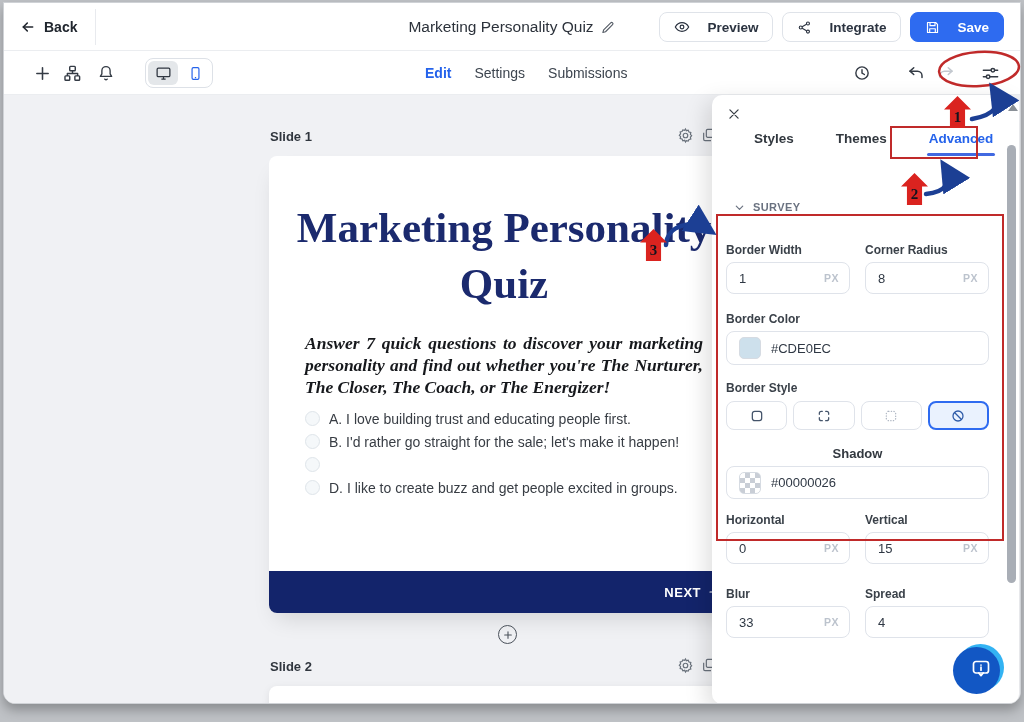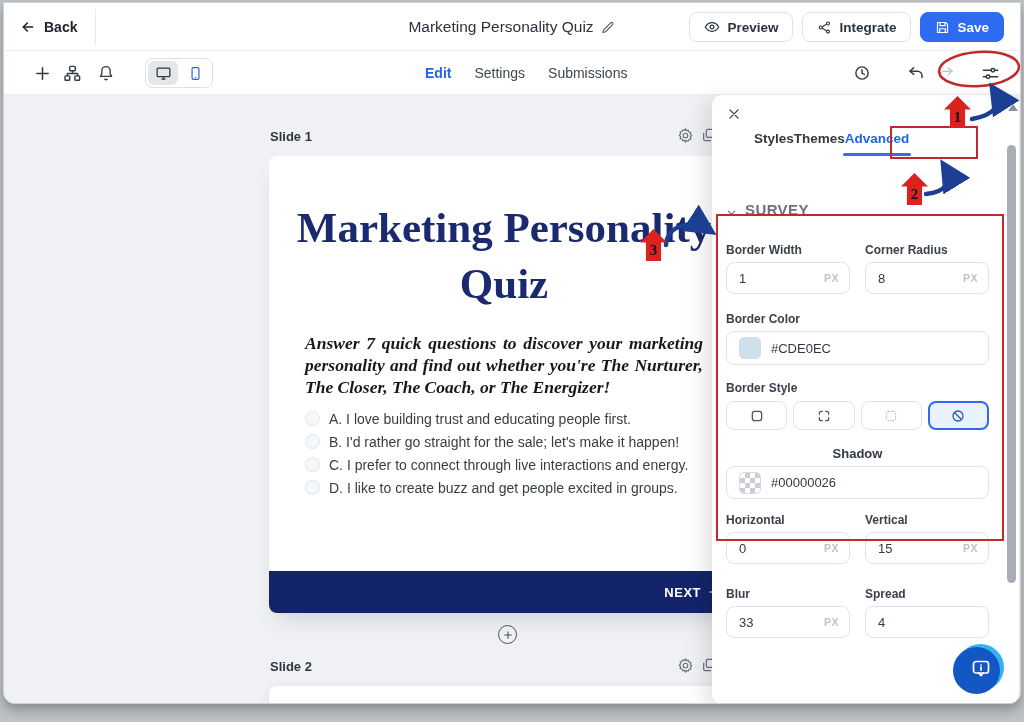--- a/index.html
+++ b/index.html
@@ -13,21 +13,21 @@
   
   .topbar { position:absolute; left:0; top:0; right:0; height:48px; background:#fff;
     border-bottom:1px solid #ebedf0; }
   .back-btn { position:absolute; left:16px; top:10px; height:28px; display:flex; align-items:center;
     gap:8px; cursor:pointer; color:#20262e; font-size:14px; font-weight:700; }
   .tb-sep { position:absolute; top:6px; width:1px; height:36px; background:#e8eaee; }
   .title-wrap { position:absolute; left:50%; top:0; transform:translateX(-50%); height:48px;
     display:flex; align-items:center; gap:7px; color:#2c323b; font-size:15.5px; }
   .topbar-right { position:absolute; right:16px; top:9px; display:flex; gap:9px; }
   .btn { height:30px; border:1px solid #dfe3e9; border-radius:8px; background:#fff;
-    display:flex; align-items:center; gap:7px; padding:0 14px; font-size:13.5px; font-weight:600;
+    display:flex; align-items:center; gap:17px; padding:0 14px; font-size:13.5px; font-weight:600;
     color:#2b3340; cursor:pointer; }
   .btn.primary { background:#2e6bf0; border-color:#2e6bf0; color:#fff; }
 
   
   .toolbar { position:absolute; left:0; top:48px; right:0; height:44px; background:#fff;
     border-bottom:1px solid #ebedf0;text-align:center; }
   .ticon { position:absolute; top:8px; width:28px; height:28px; display:flex; align-items:center;
     justify-content:center; color:#343b45; cursor:pointer; }
   .device-group { position:absolute; left:141px; top:7px; width:68px; height:30px;
     border:1px solid #dde1e7; border-radius:8px; background:#fff; display:flex;
@@ -61,27 +61,27 @@
     border-radius:50%; color:#4b525b; display:flex; align-items:center; justify-content:center;
     font-size:14px; line-height:1; cursor:pointer; background:transparent; }
   .slide2-card { position:absolute; left:265px; top:591px; width:470px; height:30px; background:#fff;
     border-radius:8px 8px 0 0; box-shadow:0 2px 8px rgba(0,0,0,.08); }
 
   
   .panel { position:absolute; left:708px; top:92px; width:307px; height:609px; background:#fff;
     border-radius:10px; box-shadow:-6px 6px 22px rgba(0,0,0,.13); z-index:10; }
   .panel-close { position:absolute; left:11px; top:8px; width:22px; height:22px; color:#3b4148;
     display:flex; align-items:center; justify-content:center; cursor:pointer; }
-  .ptabs { position:absolute; left:42px; top:36px; display:flex; }
+  .ptabs { position:absolute; left:42px; top:36px; display:flex; gap:42px; }
   .ptab { font-size:13.5px; font-weight:600; color:#32383f; cursor:pointer; position:relative; padding-bottom:10px; }
   .ptab.active { color:#2563eb; }
   .ptab.active::after { content:""; position:absolute; left:-2px; right:-2px; bottom:0; height:3px;
     background:#4169e1; border-radius:2px; }
-  .section-row { position:absolute; left:14px; top:106px; display:flex; align-items:flex-end; gap:8px;
-    color:#6a7280; font-size:15px; font-weight:700; letter-spacing:.4px; cursor:pointer; }
+  .section-row { position:absolute; left:22px; top:106px; display:flex; align-items:flex-end; gap:8px;
+    color:#6a7280; font-size:11px; font-weight:700; letter-spacing:.4px; cursor:pointer; }
   .fields { position:absolute; left:14px; top:148px; width:263px; }
   .grid2 { display:grid; grid-template-columns:124px 124px; column-gap:15px; }
   .flabel { font-size:12px; font-weight:600; color:#3a4149; height:14px; }
   .inp { margin-top:5px; height:32px; border:1px solid #dfe3ea; border-radius:8px; background:#fff;
     display:flex; align-items:center; padding:0 10px 0 12px; font-size:13px; font-weight:500;
     color:#2f3844; cursor:text; }
   .inp .unit { margin-left:auto; font-size:10.5px; font-weight:700; color:#bcc3cd; letter-spacing:.5px; }
   .swatch { width:22px; height:22px; border-radius:5px; border:1px solid #d6dbe2; margin-right:10px; flex:0 0 auto; }
   .swatch.checker { background:repeating-conic-gradient(#c9ced6 0% 25%, #ffffff 0% 50%) 0 0/10px 10px; }
   .style-btns { display:flex; gap:6px; margin-top:6px; }
@@ -262,21 +262,20 @@
         <div class="option">
           <span class="radio"></span>
           <span>A. I love building trust and educating people first.</span>
         </div>
         <div class="option">
           <span class="radio"></span>
           <span>B. I'd rather go straight for the sale; let's make it happen!</span>
         </div>
         <div class="option">
           <span class="radio"></span>
-          <span>C. I prefer to connect through live interactions and energy.</span>
         </div>
         <div class="option">
           <span class="radio"></span>
           <span>D. I like to create buzz and get people excited in groups.</span>
         </div>
       </div>
       <div class="next-bar">
         <span>NEXT</span>
         <span>
           <svg width="14" height="12" viewBox="0 0 24 24" fill="none" stroke="#fff" stroke-width="2.4" stroke-linecap="round" stroke-linejoin="round">

